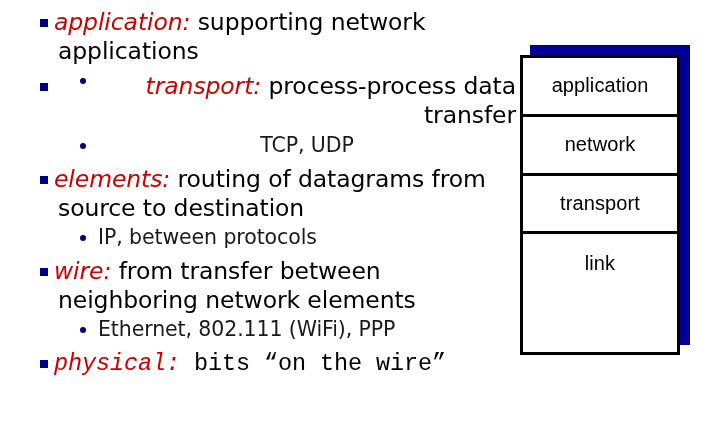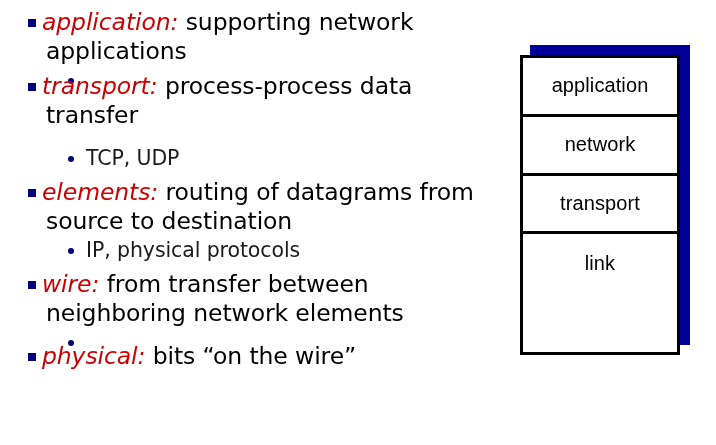--- a/index.html
+++ b/index.html
@@ -11,21 +11,21 @@
     height: 445px;
     background: #ffffff;
     overflow: hidden;
     position: relative;
     font-family: "DejaVu Sans", sans-serif;
   }
 
   
   #bullet-list {
     position: absolute;
-    left: 4px;
+    left: 16px;
     top: 0;
     width: 500px;
     height: 349px;
   }
 
   .bullet-item {
     position: relative;
     padding-left: 42px;
     margin: 0;
   }
@@ -74,27 +74,27 @@
     display: block;
     font-size: 20.5px;
     line-height: 27px;
     color: #1a1a1a;
     letter-spacing: -0.1px;
   }
 
   
   #b1 { margin-top: 8px; }
   #s1 { margin-top: 1px; }
-  #b2 { margin-top: 6px; }
-  #s2 { margin-top: 15px; }
+  #b2 { margin-top: 6px; text-align: right; }
+  #s2 { margin-top: 2px; text-align: center; }
   #b3 { margin-top: 6px; }
   #s3 { margin-top: 1px; }
   #b4 { margin-top: 6px; }
   #s4 { margin-top: 1px; }
-  #b5 { margin-top: 14px; }
+  #b5 { margin-top: 6px; font-family: Liberation Mono, monospace; }
 
   
   #protocol-stack {
     position: absolute;
     left: 520px;
     top: 55px;
     width: 140px;
     height: 300px;
   }
 
@@ -159,29 +159,30 @@
     <span class="sub-marker"></span>
     <span class="sub-text">TCP, UDP</span>
   </div>
 
   <div class="bullet-item" id="b3">
     <span class="bullet-marker"></span>
     <span class="bullet-text"><span class="lead">elements:</span><span> routing of datagrams from source to destination</span></span>
   </div>
   <div class="sub-item" id="s3">
     <span class="sub-marker"></span>
-    <span class="sub-text">IP, physical protocols</span>
+    <span class="sub-text">IP, between protocols</span>
   </div>
 
   <div class="bullet-item" id="b4">
     <span class="bullet-marker"></span>
     <span class="bullet-text"><span class="lead">wire:</span><span> from transfer between neighboring  network elements</span></span>
   </div>
   <div class="sub-item" id="s4">
     <span class="sub-marker"></span>
+    <span class="sub-text">Ethernet, 802.111 (WiFi), PPP</span>
   </div>
 
   <div class="bullet-item" id="b5">
     <span class="bullet-marker"></span>
     <span class="bullet-text"><span class="lead">physical:</span><span> bits “on the wire”</span></span>
   </div>
 
 </div>
 
 <div id="protocol-stack">

